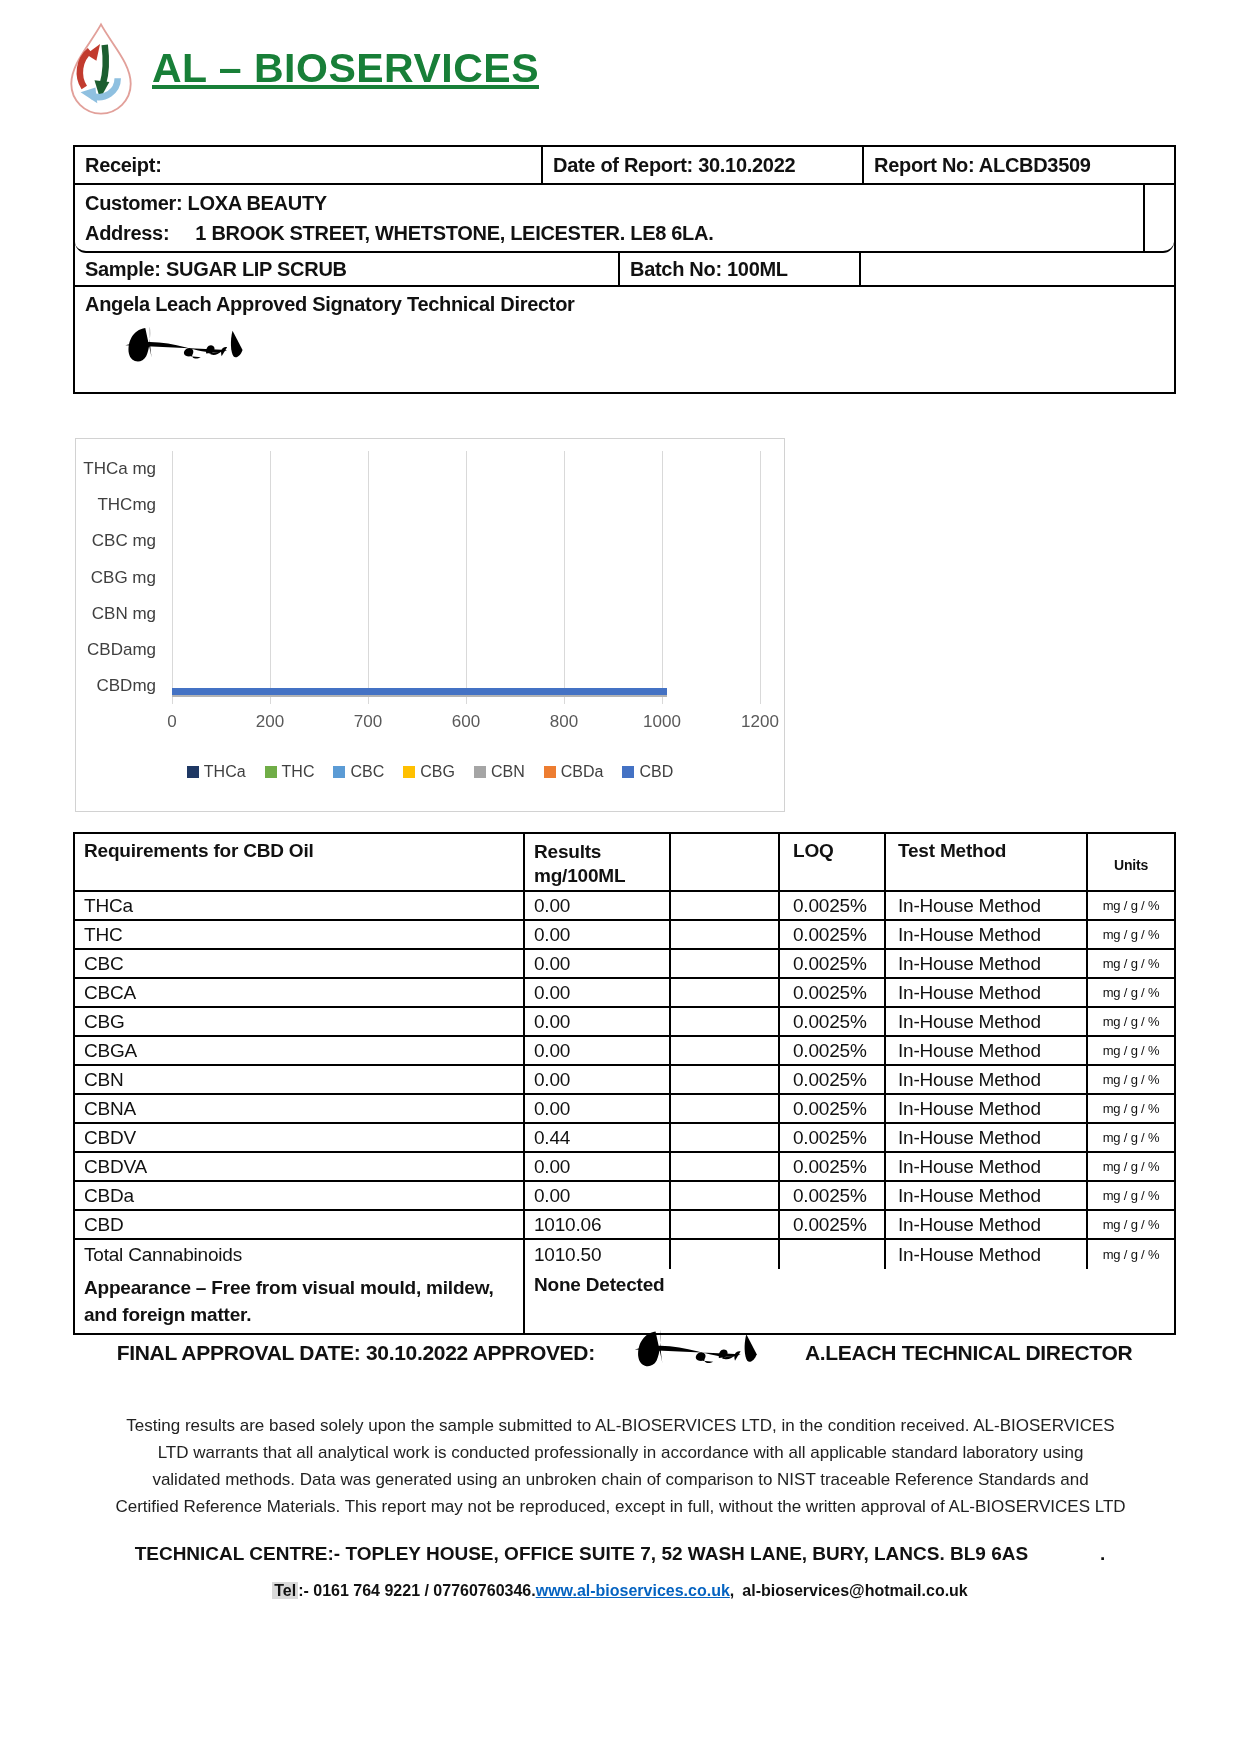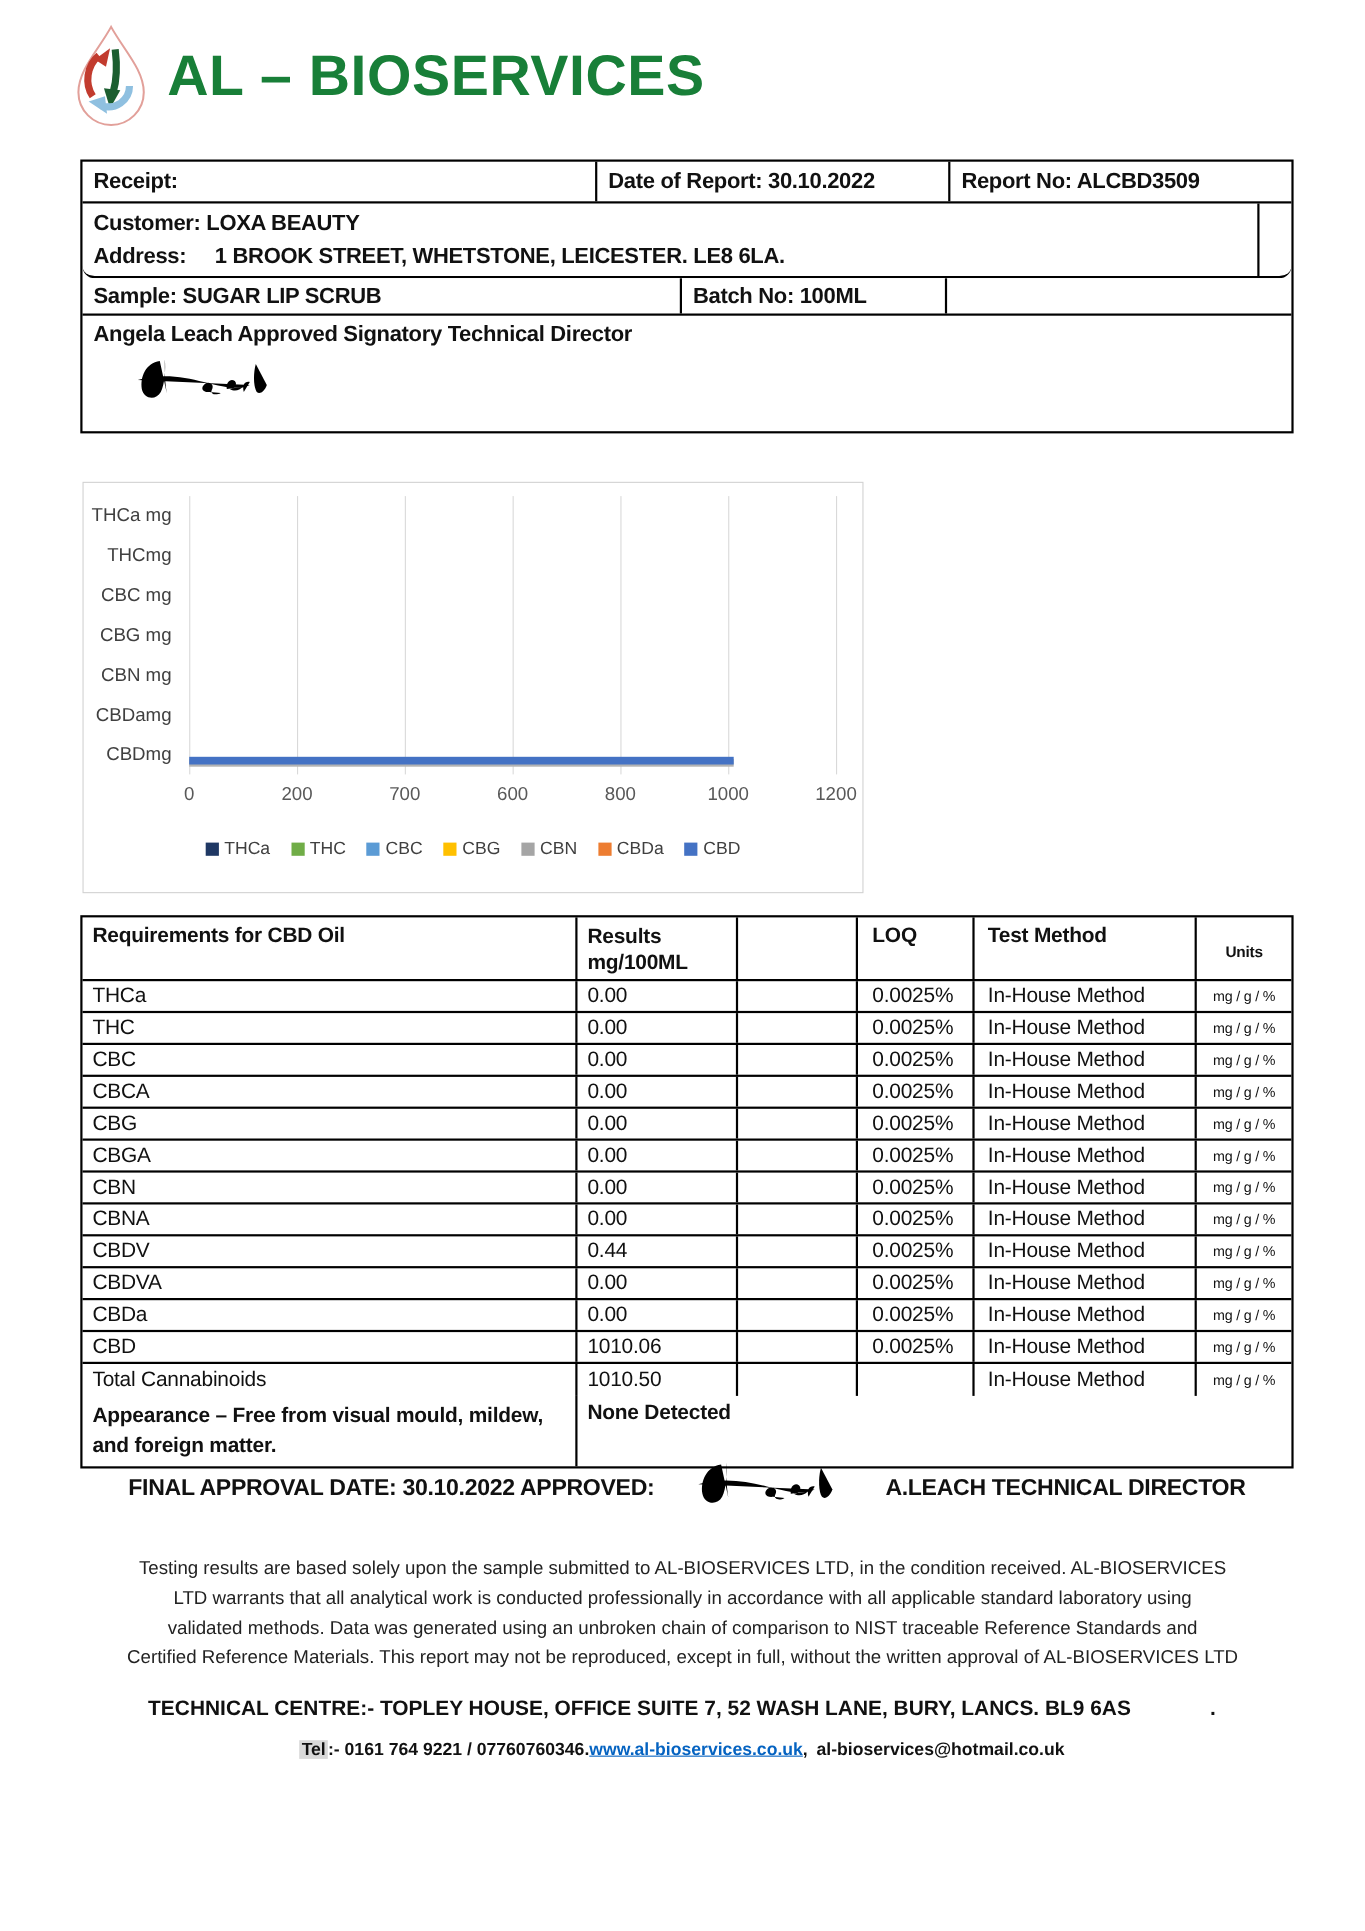--- a/index.html
+++ b/index.html
@@ -5,21 +5,21 @@
   html,body{margin:0;padding:0;background:#fff;}
   .page{position:relative;width:1241px;height:1755px;background:#fff;overflow:hidden;
         font-family:"Liberation Sans",sans-serif;color:#111;}
   
   .watermark{position:absolute;left:-195px;top:760px;width:1470px;z-index:-1;
       font-size:158px;font-weight:bold;letter-spacing:2px;white-space:nowrap;text-align:center;
       color:#b6d7a0;opacity:.95;transform:rotate(-50.5deg);transform-origin:center;}
   
   .logo-row{position:absolute;left:62px;top:20px;display:flex;align-items:center;gap:12px;}
   .logo-svg{width:78px;height:98px;}
-  .company-name{font-size:52px;font-weight:bold;color:#187f38;letter-spacing:.5px;line-height:1.05;}
+  .company-name{font-size:41px;font-weight:bold;color:#187f38;letter-spacing:.5px;line-height:1.05;text-decoration:underline;}
   .company-subtitle{font-size:33px;color:#2d9b4f;letter-spacing:.3px;}
   
   .itable{position:absolute;left:73px;top:145px;width:1103px;border:2.5px solid #000;box-sizing:border-box;
           font-size:20px;font-weight:bold;letter-spacing:-.3px;}
   .irow{display:flex;border-bottom:2px solid #000;box-sizing:border-box;}
   .irow:last-child{border-bottom:none;}
   .icell{border-right:2px solid #000;box-sizing:border-box;padding:4px 10px;display:flex;flex-direction:column;justify-content:center;}
   .icell:last-child{border-right:none;}
   .grow{flex:1;}
   .r1{height:38px;} .r2{height:68px;border-radius:11px;} .r3{height:34px;} .r4{height:105px;}

